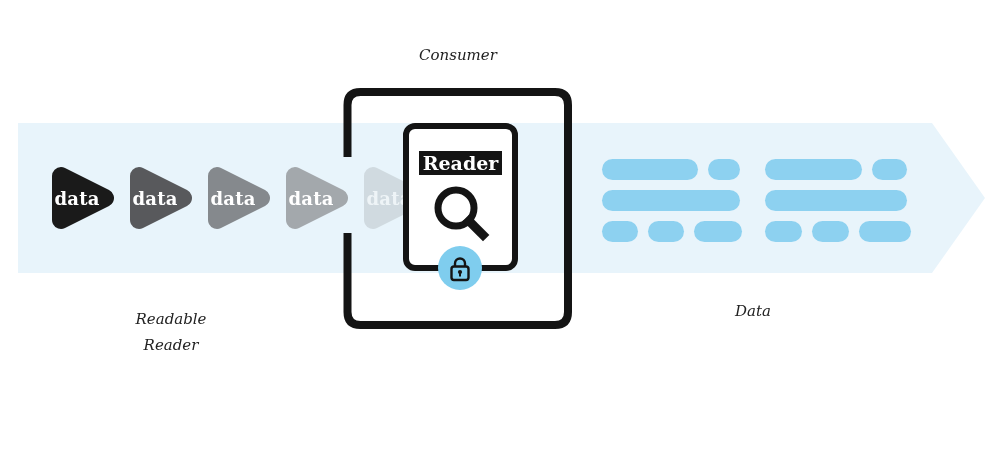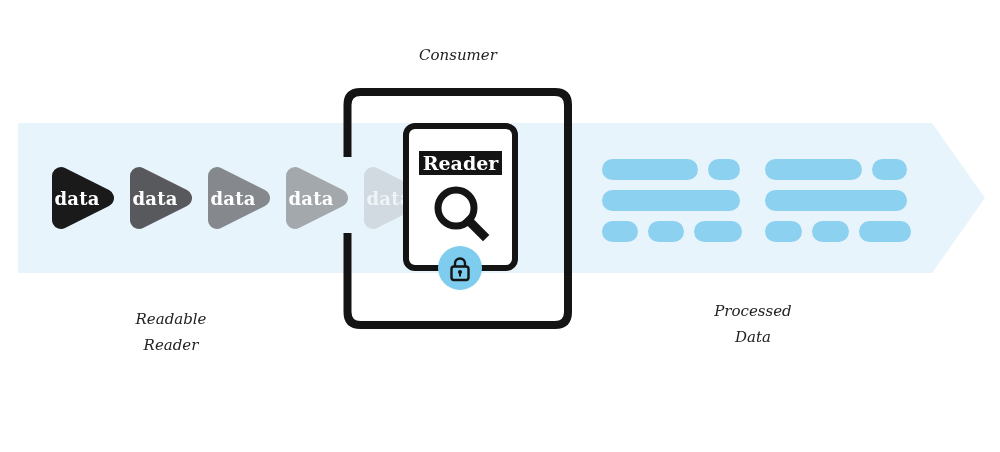--- a/index.html
+++ b/index.html
@@ -179,17 +179,16 @@
     </div>
 
   <div class="caption consumer-label">
     <span>Consumer</span>
   </div>
   <div class="caption readable-label">
     <span>Readable</span>
     <span>Reader</span>
   </div>
   <div class="caption processed-label">
-    <span>Processed</span>
     <span>Data</span>
   </div>
 
 </div>
 
 </body></html>

